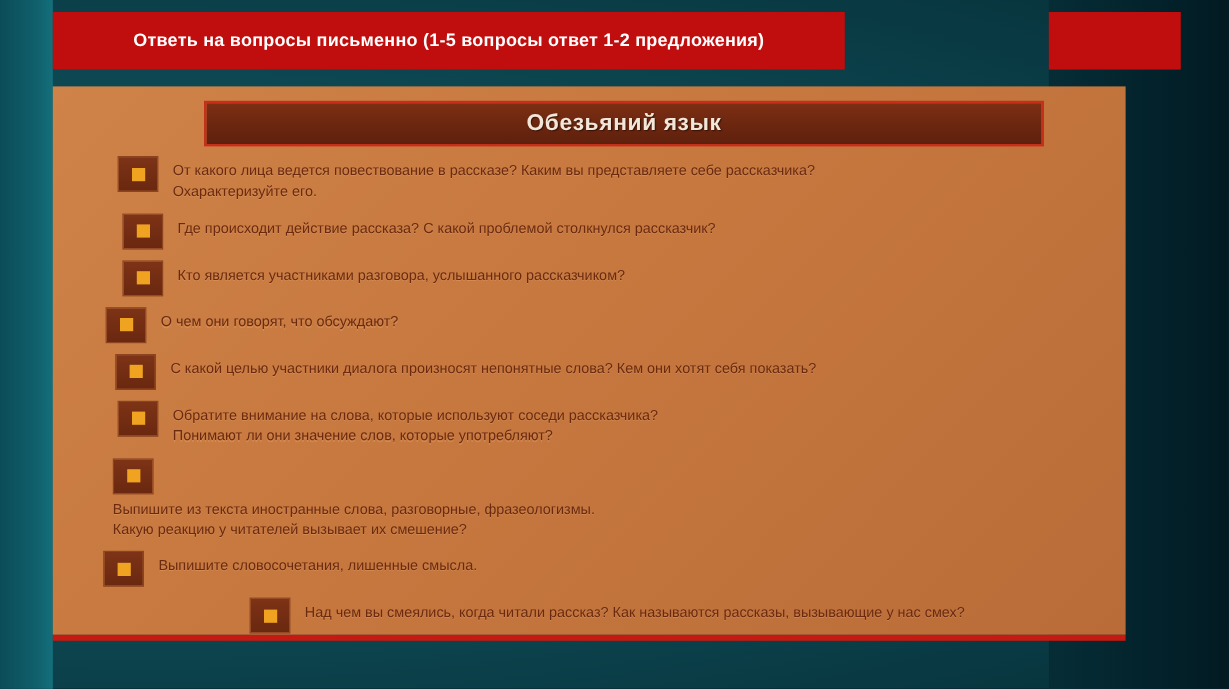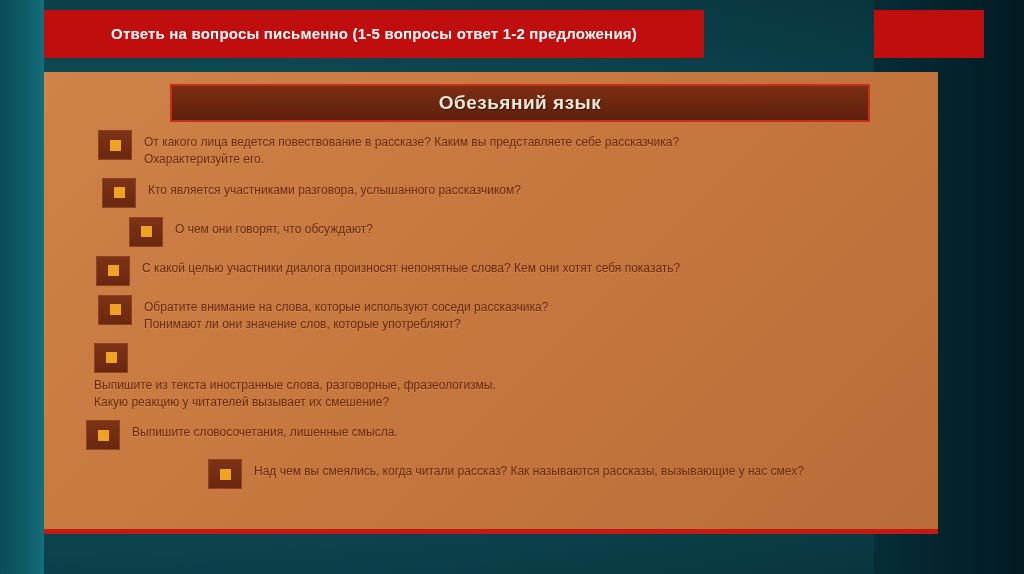--- a/index.html
+++ b/index.html
@@ -142,21 +142,21 @@
     font-size: 12px;
     line-height: 1.45;
     padding-top: 4px;
     text-shadow: 0 1px 0 rgba(255,220,180,.18);
   }
   .q-text .line { display: block; }
   
   .i0 { padding-left: 54px; }
   .i1 { padding-left: 58px; }
   .i2 { padding-left: 58px; }
-  .i3 { padding-left: 85px; }
+  .i3 { padding-left: 44px; }
   .i4 { padding-left: 54px; }
   .i5 { padding-left: 52px; }
   .i6 { padding-left: 50px; flex-direction: column; }
   .i7 { padding-left: 42px; }
   .i8 { padding-left: 48px; justify-content: center; }
 </style>
 </head>
 <body>
 
 <div id="slide">
@@ -180,20 +180,28 @@
       <li class="q-item i0">
         <span class="bullet">
             <i></i>
           </span>
         <span class="q-text">
           <span class="line">От какого лица ведется повествование в рассказе? Каким вы представляете себе рассказчика?</span>
           <span class="line">Охарактеризуйте его.</span>
         </span>
       </li>
 
+      <li class="q-item i1">
+        <span class="bullet">
+            <i></i>
+          </span>
+        <span class="q-text">
+          <span class="line">Где происходит действие рассказа? С какой проблемой столкнулся рассказчик?</span>
+        </span>
+      </li>
 
       <li class="q-item i2">
         <span class="bullet">
             <i></i>
           </span>
         <span class="q-text">
           <span class="line">Кто является участниками разговора, услышанного рассказчиком?</span>
         </span>
       </li>
 

